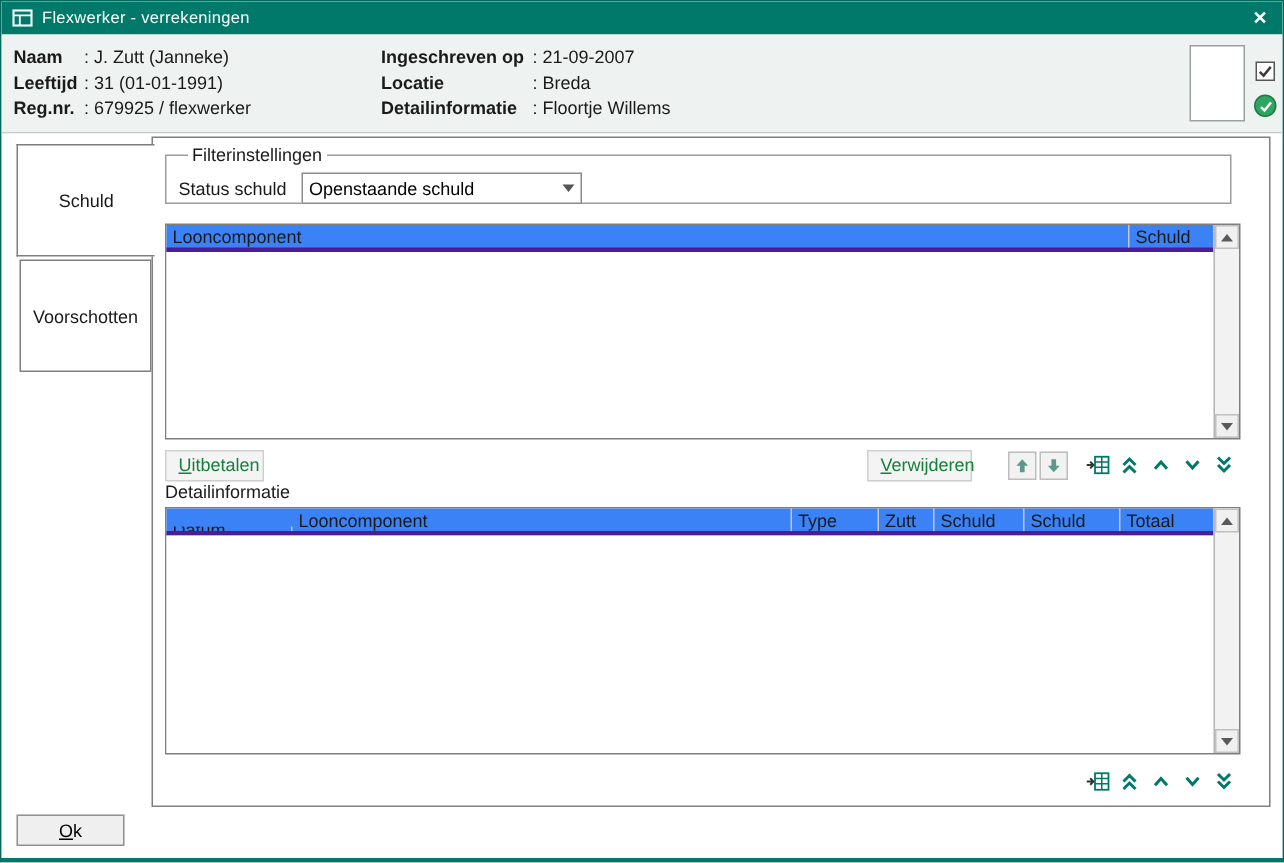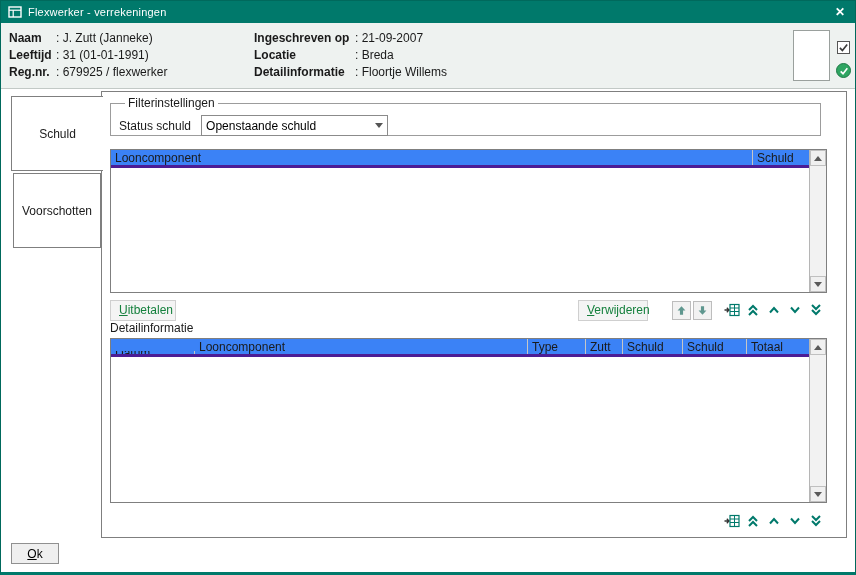--- a/index.html
+++ b/index.html
@@ -92,21 +92,21 @@
 
   .mini-btn { width:19px; height:19px; background:#f2f2f2; border:1px solid #bdbdbd;
               display:flex; align-items:center; justify-content:center; margin-right:2px; cursor:pointer; }
   .flat-btn { width:18px; height:18px; display:flex; align-items:center; justify-content:center;
               margin-left:3px; cursor:pointer; background:transparent; border:none; }
   .gap-left { margin-left:9px; }
 
   .detail-title { position:absolute; left:8px; top:229px; }
 
   
-  .ok-btn { position:absolute; left:10px; top:454px; width:48px; height:21px; }
+  .ok-btn { position:absolute; left:10px; top:454px; width:72px; height:21px; }
 </style>
 </head>
 <body>
 
 <div class="window">
 
   <div class="titlebar">
     <span style="display:flex;">
       <svg width="14" height="12" viewBox="0 0 14 12">
         <rect x="1" y="1" width="12" height="10" fill="none" stroke="#ffffff" stroke-width="1.4"></rect>

